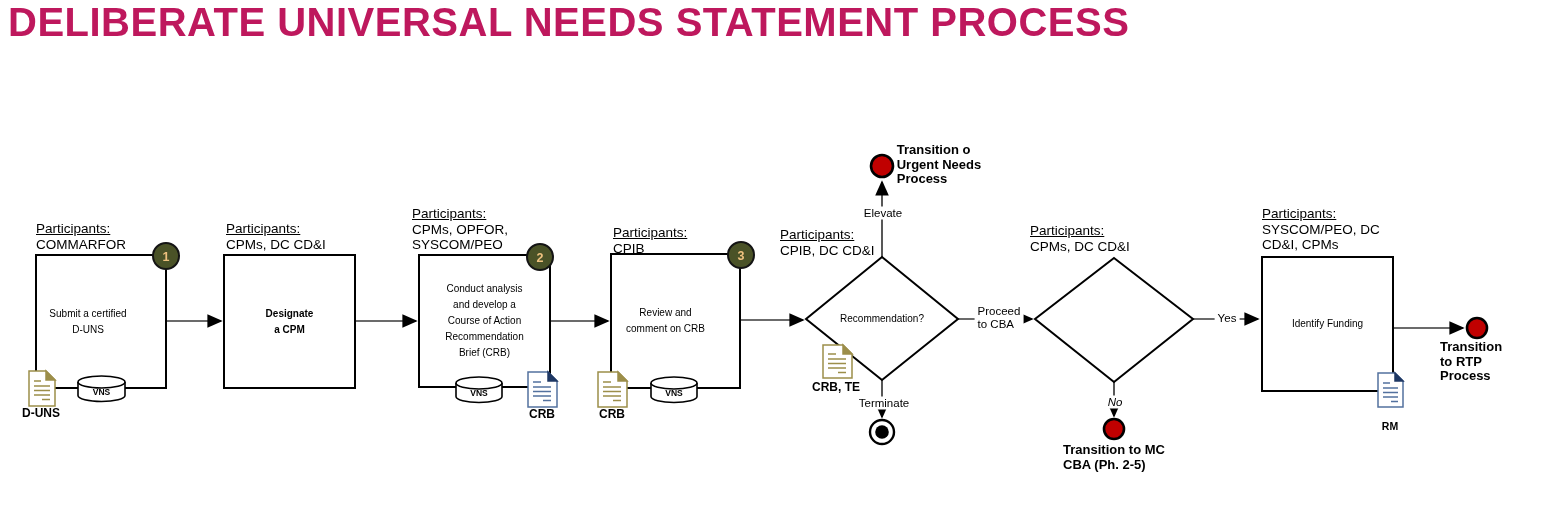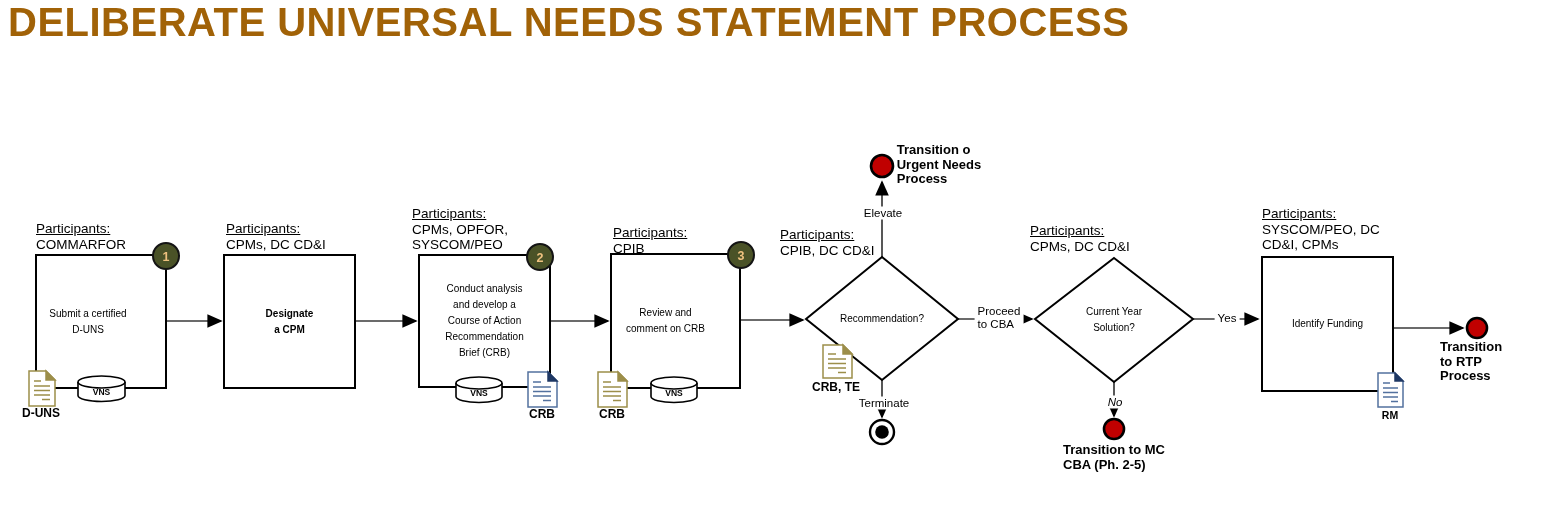--- a/index.html
+++ b/index.html
@@ -3,21 +3,21 @@
 <meta charset="utf-8">
 <style>
   html,body { margin:0; padding:0; background:#fff; }
   .stage {
     position:relative; width:1551px; height:512px; background:#ffffff;
     font-family:"Liberation Sans", sans-serif; overflow:hidden; color:#000;
   }
   .stage svg { position:absolute; left:0; top:0; z-index:1; }
   .txt { position:absolute; z-index:2; }
   .title {
-    left:8px; top:0px; font-size:40px; font-weight:bold; color:#a16207;
+    left:8px; top:0px; font-size:40px; font-weight:bold; color:#be185d;
     letter-spacing:0.5px; white-space:nowrap;
   }
   .pts { font-size:13.5px; line-height:15.5px; }
   .pts .pts-label { display:block; text-decoration:underline; }
   .pts .pts-names { display:block; white-space:pre-line; }
   .blabel {
     display:flex; align-items:center; justify-content:center; text-align:center;
     font-size:10px; line-height:16px; white-space:pre-line;
   }
   .elabel {
@@ -171,37 +171,35 @@
 a CPM</div>
   <div class="txt blabel" style="left:419px; top:255px; width:131px; height:132px;">Conduct analysis
 and develop a
 Course of Action
 Recommendation
 Brief (CRB)</div>
   <div class="txt blabel" style="left:611px; top:254px; width:109px; height:134px;">Review and
 comment on CRB</div>
   <div class="txt blabel" style="left:806px; top:257px; width:152px; height:123px;">Recommendation?</div>
   <div class="txt blabel" style="left:1262px; top:257px; width:131px; height:134px;">Identify Funding</div>
-  <div class="txt blabel" style="left:1035px; top:258px; width:158px; height:124px;">Current Year
-Solution?</div>
 
   <div class="txt elabel" style="left:883px; top:213px;">Elevate</div>
   <div class="txt elabel" style="left:884px; top:403px;">Terminate</div>
   <div class="txt elabel" style="left:999px; top:318px;">Proceed
 to CBA</div>
   <div class="txt elabel" style="left:1227px; top:318px;">Yes</div>
   <div class="txt elabel" style="left:1115px; top:402px;font-style:italic;">No</div>
 
   <div class="txt tlabel" style="left:939px; top:143px;">Transition o
 Urgent Needs
 Process</div>
   <div class="txt tlabel" style="left:1114px; top:443px;">Transition to MC
 CBA (Ph. 2-5)</div>
   <div class="txt tlabel" style="left:1477px; top:340px;">Transition to RTP
 Process</div>
 
   <div class="txt dlabel" style="left:41px; top:406px;">D-UNS</div>
   <div class="txt dlabel" style="left:542px; top:407px;">CRB</div>
   <div class="txt dlabel" style="left:612px; top:407px;">CRB</div>
   <div class="txt dlabel" style="left:836px; top:380px;">CRB, TE</div>
-  <div class="txt dlabel small" style="left:1390px; top:409px;text-align:center;">RM</div>
+  <div class="txt dlabel small" style="left:1390px; top:420px;text-align:center;">RM</div>
 
 </div>
 
 </body></html>

